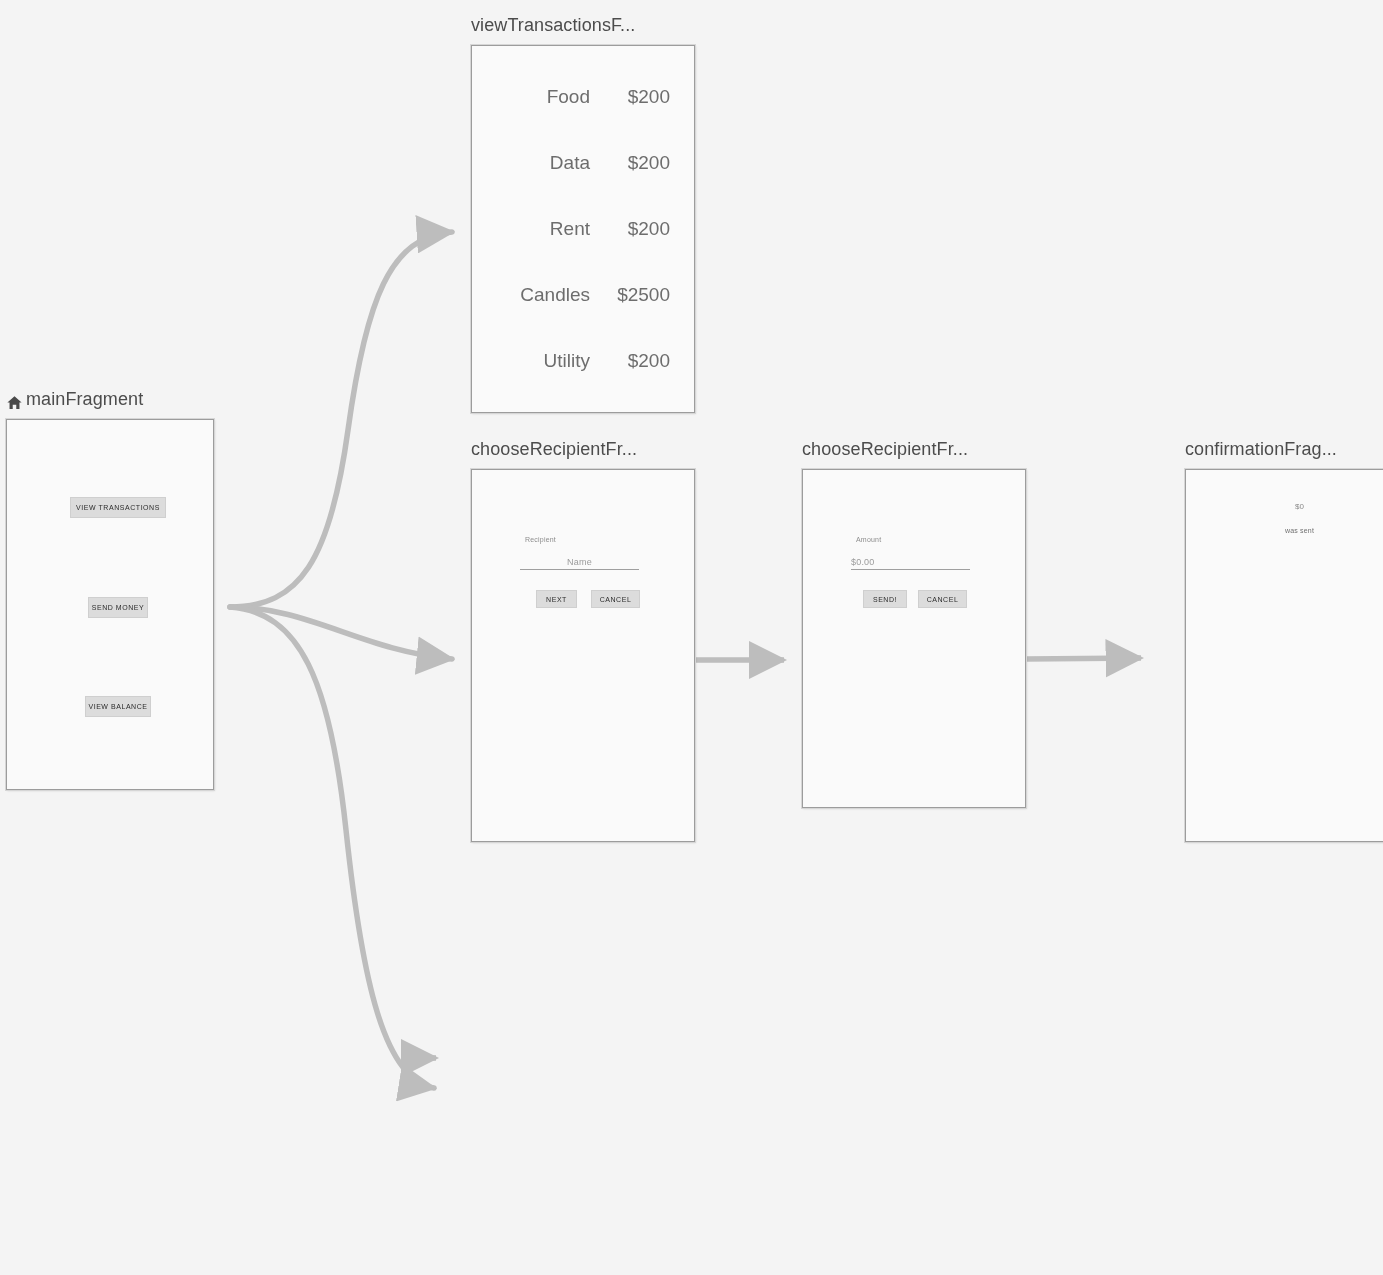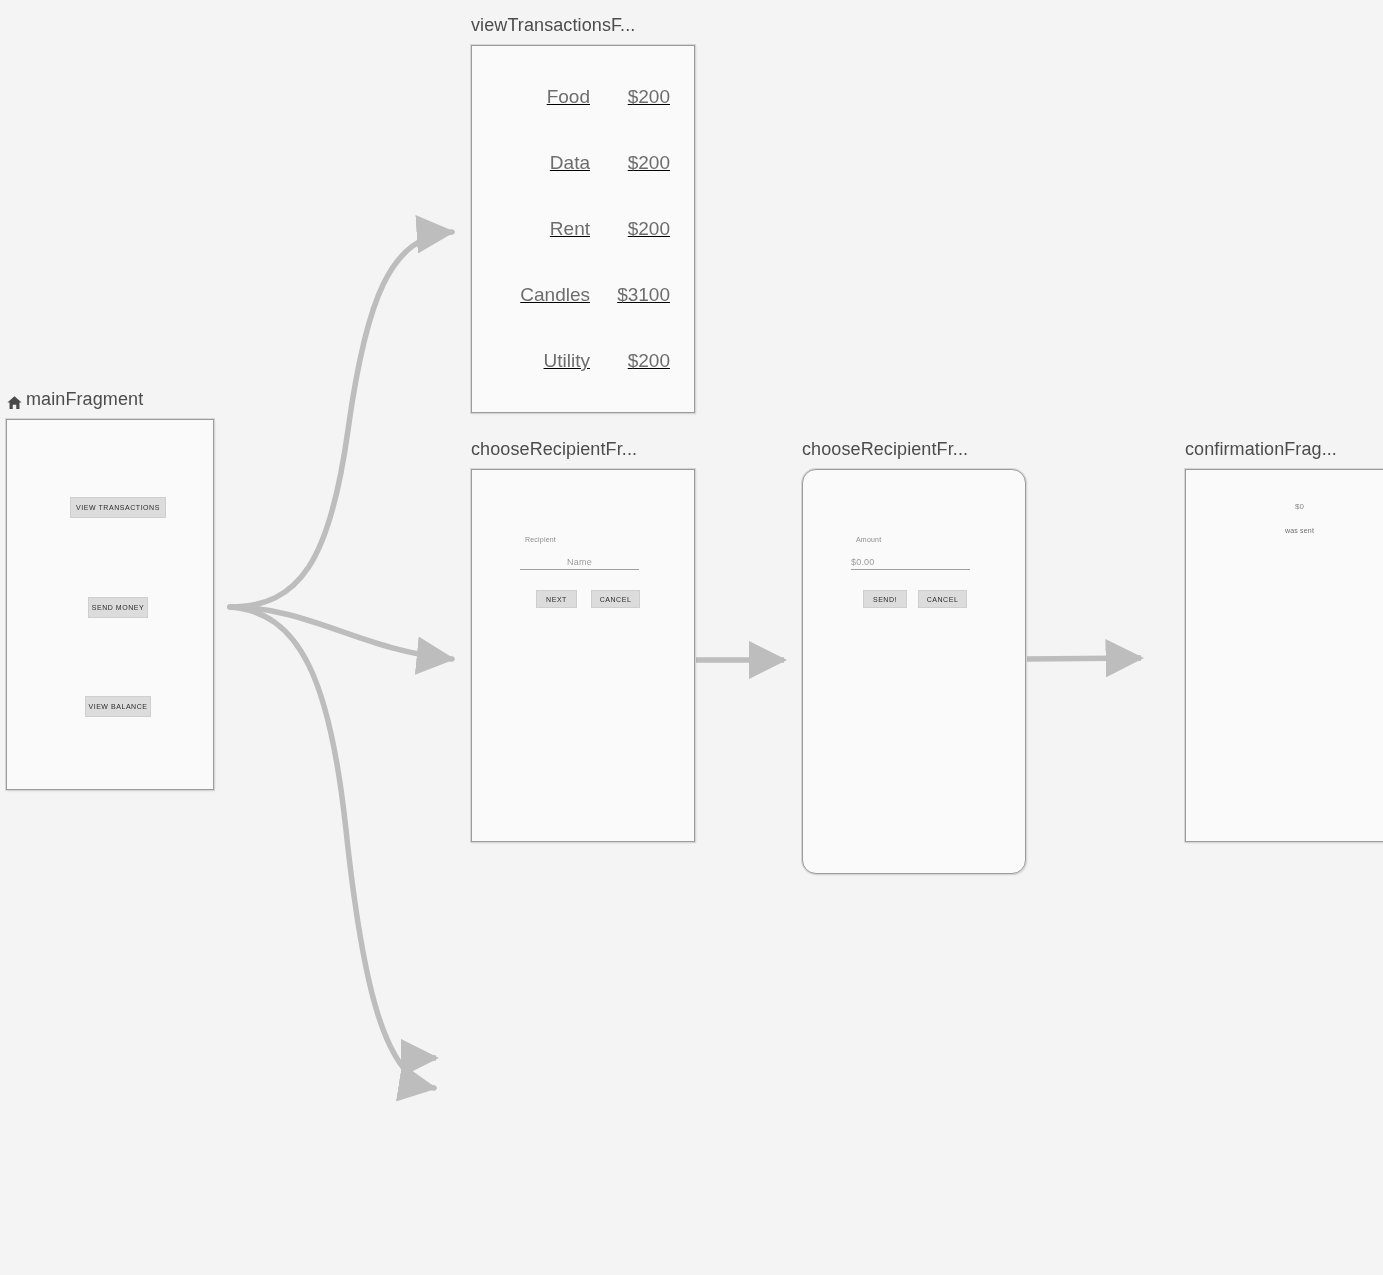--- a/index.html
+++ b/index.html
@@ -93,21 +93,21 @@
     font-size: 9px;
     color: #9b9b9b;
     box-sizing: border-box;
     padding-bottom: 2px;
     letter-spacing: .2px;
   }
 
   
   .txn-list {
     position: absolute;
-    left: 0; right: 0; top: 18px; text-decoration: underline;
+    left: 0; right: 0; top: 18px;
   }
   .txn-row {
     display: flex;
     align-items: center;
     height: 66px;
     padding: 0 24px 0 28px;
     box-sizing: border-box;
     font-size: 19px;
     color: #6d6d6d;
   }
@@ -187,21 +187,21 @@
         <div class="txn-row">
           <span class="txn-name">Data</span>
           <span class="txn-amt">$200</span>
         </div>
         <div class="txn-row">
           <span class="txn-name">Rent</span>
           <span class="txn-amt">$200</span>
         </div>
         <div class="txn-row">
           <span class="txn-name">Candles</span>
-          <span class="txn-amt">$3100</span>
+          <span class="txn-amt">$2500</span>
         </div>
         <div class="txn-row">
           <span class="txn-name">Utility</span>
           <span class="txn-amt">$200</span>
         </div>
       </div>
     </div>
   </div>
 
   <div class="dest" style="left:471px; top:436px; width:224px;">
@@ -213,21 +213,21 @@
       <div class="text-field" style="left:48px; top:87px; width:119px;">Name</div>
       <div class="mat-btn" style="left:64px; top:120px; width:41px; height:18px;">NEXT</div>
       <div class="mat-btn" style="left:119px; top:120px; width:49px; height:18px;">CANCEL</div>
     </div>
   </div>
 
   <div class="dest" style="left:802px; top:436px; width:224px;">
     <div class="dest-label">
       <span>chooseRecipientFr...</span>
     </div>
-    <div class="frame" style="height:405px;border-radius:14px;">
+    <div class="frame" style="height:339px;">
       <div class="field-label" style="left:53px; top:66px;">Amount</div>
       <div class="text-field" style="left:48px; top:87px; width:119px;">$0.00</div>
       <div class="mat-btn" style="left:60px; top:120px; width:44px; height:18px;">SEND!</div>
       <div class="mat-btn" style="left:115px; top:120px; width:49px; height:18px;">CANCEL</div>
     </div>
   </div>
 
   <div class="dest" style="left:1185px; top:436px; width:229px;">
     <div class="dest-label">
       <span>confirmationFrag...</span>

